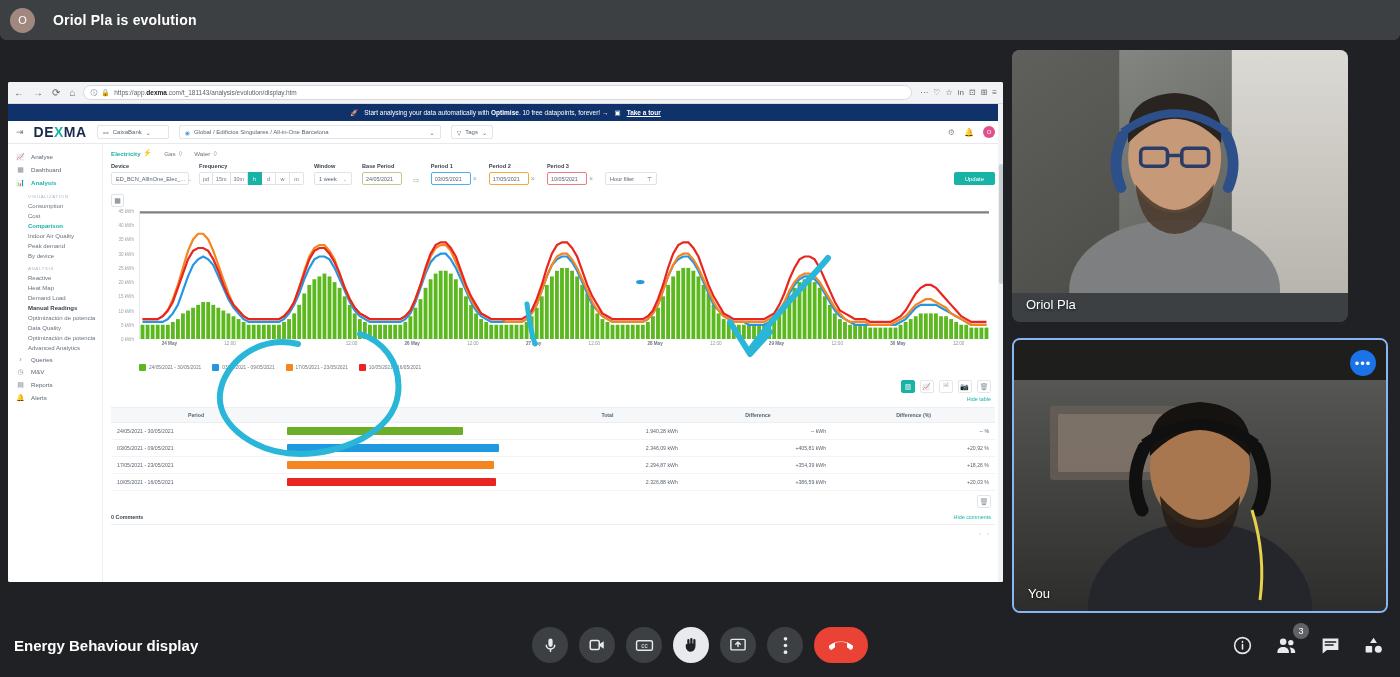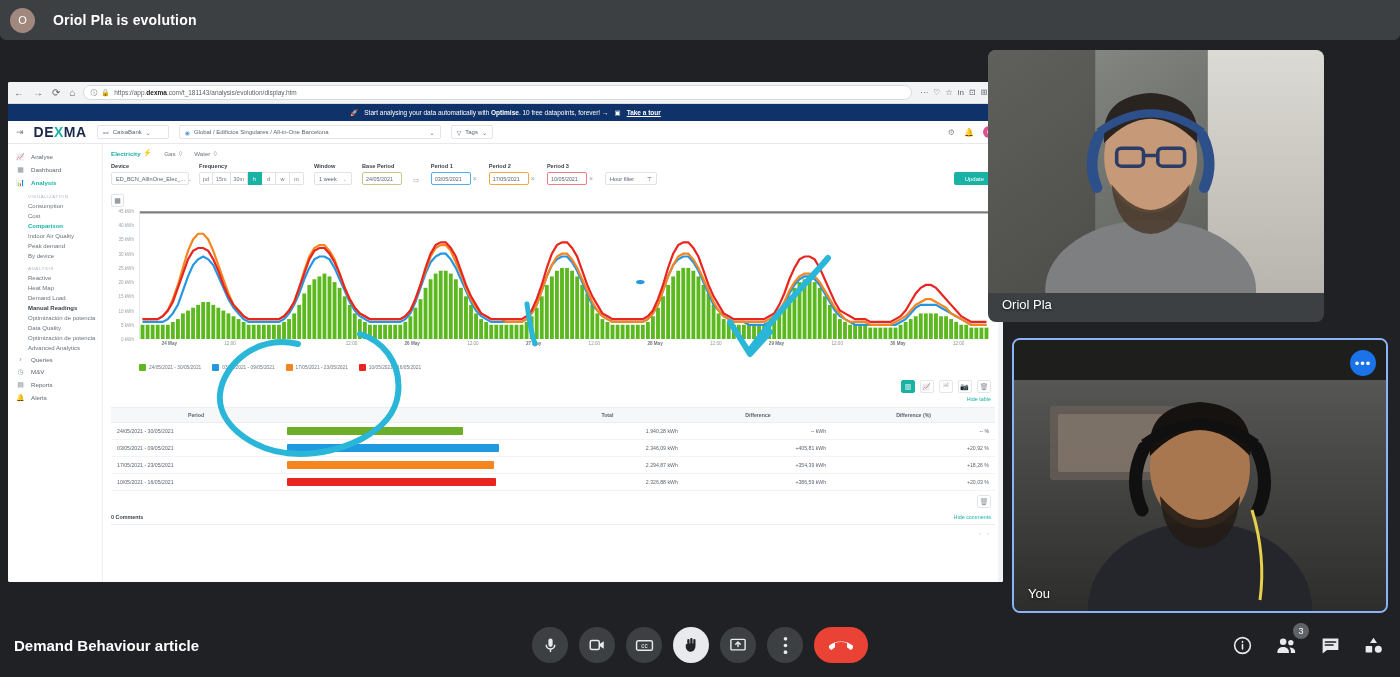--- a/index.html
+++ b/index.html
@@ -199,21 +199,21 @@
   }
   .vscroll i { position: absolute; top: 60px; left: 0.5px; width: 4px; height: 120px; background: #c9ced3; border-radius: 2px; }
 
   
   .annot { position: absolute; left: 0; top: 0; width: 995px; height: 500px; pointer-events: none; }
 
   
   .tile {
     position: absolute; border-radius: 8px; overflow: hidden; background: #3c4043;
   }
-  .tile-top { left: 988px; top: 50px; width: 336px; height: 272px; }
+  .tile-top { left: 1012px; top: 50px; width: 336px; height: 272px; }
   .tile-bottom { left: 1012px; top: 338px; width: 376px; height: 275px; border: 2px solid #8ab4f8; }
   .tile .name {
     position: absolute; left: 14px; bottom: 10px; font-size: 13px; color: #fff;
     font-weight: 500; text-shadow: 0 1px 3px rgba(0,0,0,.7); z-index: 4;
   }
   .tile .more-dots {
     position: absolute; right: 10px; top: 10px; width: 26px; height: 26px; border-radius: 50%;
     background: #1a73e8; display: flex; align-items: center; justify-content: center;
     color: #fff; font-size: 13px; letter-spacing: 1px; z-index: 4;
   }
@@ -814,21 +814,21 @@
     <path d="M130 108 q-16 32 -2 62" fill="none" stroke="#101010" stroke-width="13" stroke-linecap="round"></path>
     <path d="M242 108 q16 32 2 62" fill="none" stroke="#101010" stroke-width="13" stroke-linecap="round"></path>
     <path d="M130 104 q56 -40 112 0" fill="none" stroke="#101010" stroke-width="10"></path>
     <path d="M238 170 q14 46 8 90" fill="none" stroke="#e8d14a" stroke-width="3"></path>
   </svg>
   <div class="more-dots">•••</div>
   <div class="name">You</div>
 </div>
 
 <div class="meet-bottom">
-  <div class="meeting-title">Demand Behaviour article</div>
+  <div class="meeting-title">Energy Behaviour display</div>
 
   <div class="ctr-btns">
     <div class="cbtn">
       <svg width="17" height="17" viewBox="0 0 24 24" fill="currentColor">
         <path d="M12 14a3 3 0 0 0 3-3V5a3 3 0 0 0-6 0v6a3 3 0 0 0 3 3zm5-3a5 5 0 0 1-10 0H5a7 7 0 0 0 6 6.9V21h2v-3.1A7 7 0 0 0 19 11h-2z"></path>
       </svg>
     </div>
     <div class="cbtn">
       <svg width="18" height="18" viewBox="0 0 24 24" fill="none" stroke="currentColor" stroke-width="2">
         <rect x="3" y="6" width="12" height="12" rx="2"></rect>

